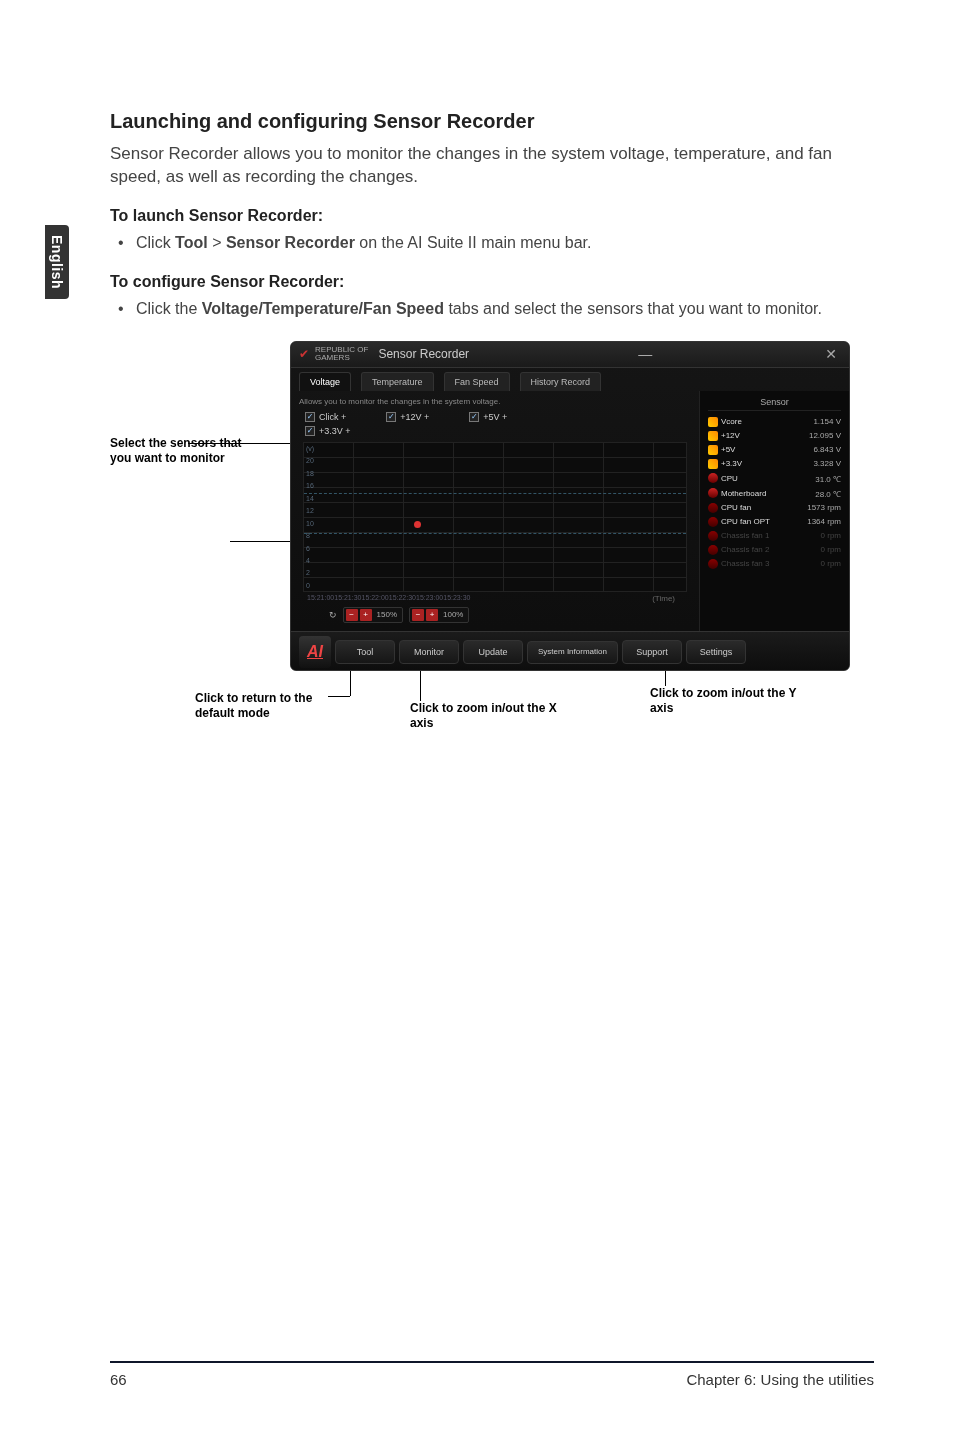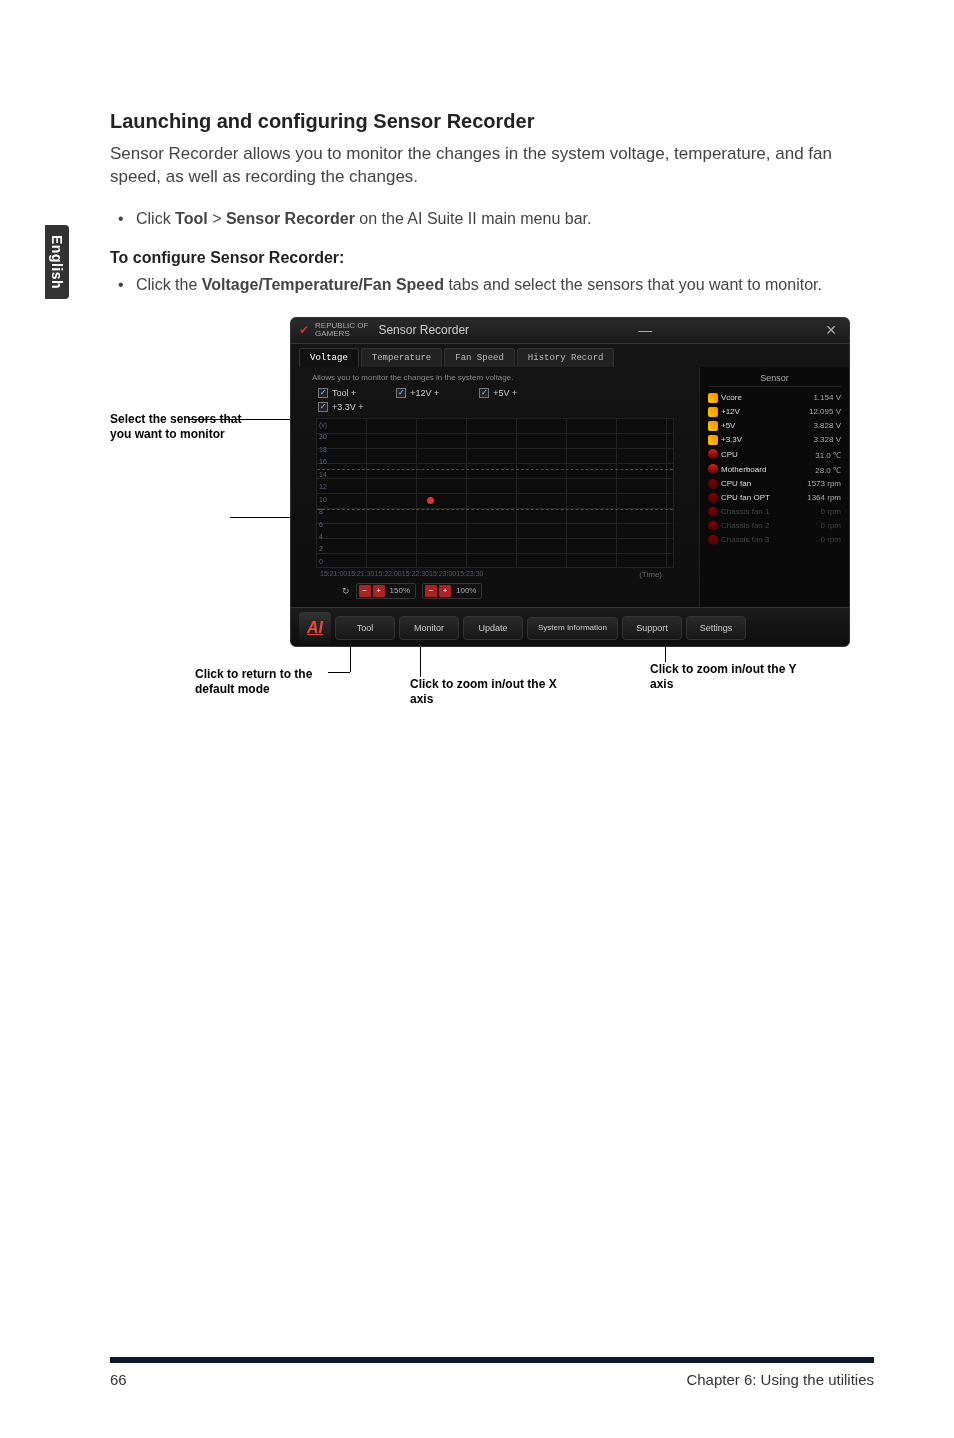--- a/index.html
+++ b/index.html
@@ -92,32 +92,31 @@
     font-size: 11px;
     gap: 6px;
     border-bottom:1px solid #333;
   }
   .ss-titlebar .brand { color:#aaa; font-size:8px; line-height:1; }
   .ss-titlebar .close {
     margin-left:auto; color:#aaa; font-size:14px; padding:0 4px;
   }
   .ss-tabs {
     display: flex;
-    gap: 2px;
+    gap: 10px;
     padding: 4px 8px 0 8px;
-    font-family: Liberation Mono, monospace;
   }
   .ss-tab {
     background:#222; color:#bbb; font-size:9px;
     padding:4px 10px; border-radius:3px 3px 0 0;
     border:1px solid #333; border-bottom:none;
   }
   .ss-tab.active { background:#111; color:#fff; }
   .ss-body { display:flex; height: 240px; }
-  .ss-main { flex:1; padding:6px 21px; position:relative; }
+  .ss-main { flex:1; padding:6px 8px; position:relative; }
   .ss-helptext { color:#888; font-size:8px; margin-bottom:6px; }
   .ss-checks { display:flex; gap:40px; margin:4px 0 4px 6px; }
   .ss-check { display:flex; align-items:center; gap:4px; color:#ccc; font-size:9px; }
   .chk {
     width:10px; height:10px; border:1px solid #777; background:#222;
     display:inline-flex; align-items:center; justify-content:center;
     color:#9cf; font-size:8px; line-height:1;
   }
   .ss-graph {
     position:relative;
@@ -187,38 +186,39 @@
   }
   .leadV {
     position:absolute;
     border-left:1px solid #000;
   }
   .footer {
     position:absolute;
     bottom: 50px;
     left: 110px;
     right: 80px;
-    border-top: 6px solid #0f172a;
+    border-top: 2px solid #0f172a;
     padding-top: 8px;
     display:flex;
     justify-content:space-between;
     font-size: 15px;
     color:#333;
   }
 </style>
 </head>
 <body>
 
 <div class="side-tab">English</div>
 
 <div class="page">
 
   <h2>Launching and configuring Sensor Recorder</h2>
   <p class="intro">Sensor Recorder allows you to monitor the changes in the system voltage, temperature, and fan speed, as well as recording the changes.</p>
 
+  <div class="sub">To launch Sensor Recorder:</div>
   <ul class="bul">
     <li>
       <span>Click </span><b>Tool</b><span> &gt; </span><b>Sensor Recorder</b><span> on the AI Suite II main menu bar.</span>
     </li>
   </ul>
 
   <div class="sub">To configure Sensor Recorder:</div>
   <ul class="bul">
     <li>
       <span>Click the </span><b>Voltage/Temperature/Fan Speed</b><span> tabs and select the sensors that you want to monitor.</span>
@@ -261,21 +261,21 @@
         <div class="ss-tab">Temperature</div>
         <div class="ss-tab">Fan Speed</div>
         <div class="ss-tab">History Record</div>
       </div>
       <div class="ss-body">
         <div class="ss-main">
           <div class="ss-helptext">Allows you to monitor the changes in the system voltage.</div>
           <div class="ss-checks">
             <div class="ss-check">
                 <span class="chk">✓</span>
-                <span>Tool +</span>
+                <span>Click +</span>
               </div>
             <div class="ss-check">
                 <span class="chk">✓</span>
                 <span>+12V +</span>
               </div>
             <div class="ss-check">
                 <span class="chk">✓</span>
                 <span>+5V +</span>
               </div>
           </div>
@@ -336,21 +336,21 @@
                 <span class="val">1.154 V</span>
               </div>
               <div class="srow volt">
                 <span class="ic"></span>
                 <span class="lab">+12V</span>
                 <span class="val">12.095 V</span>
               </div>
               <div class="srow volt">
                 <span class="ic"></span>
                 <span class="lab">+5V</span>
-                <span class="val">3.828 V</span>
+                <span class="val">6.843 V</span>
               </div>
               <div class="srow volt">
                 <span class="ic"></span>
                 <span class="lab">+3.3V</span>
                 <span class="val">3.328 V</span>
               </div>
               <div class="srow temp">
                 <span class="ic"></span>
                 <span class="lab">CPU</span>
                 <span class="val">31.0 ℃</span>

